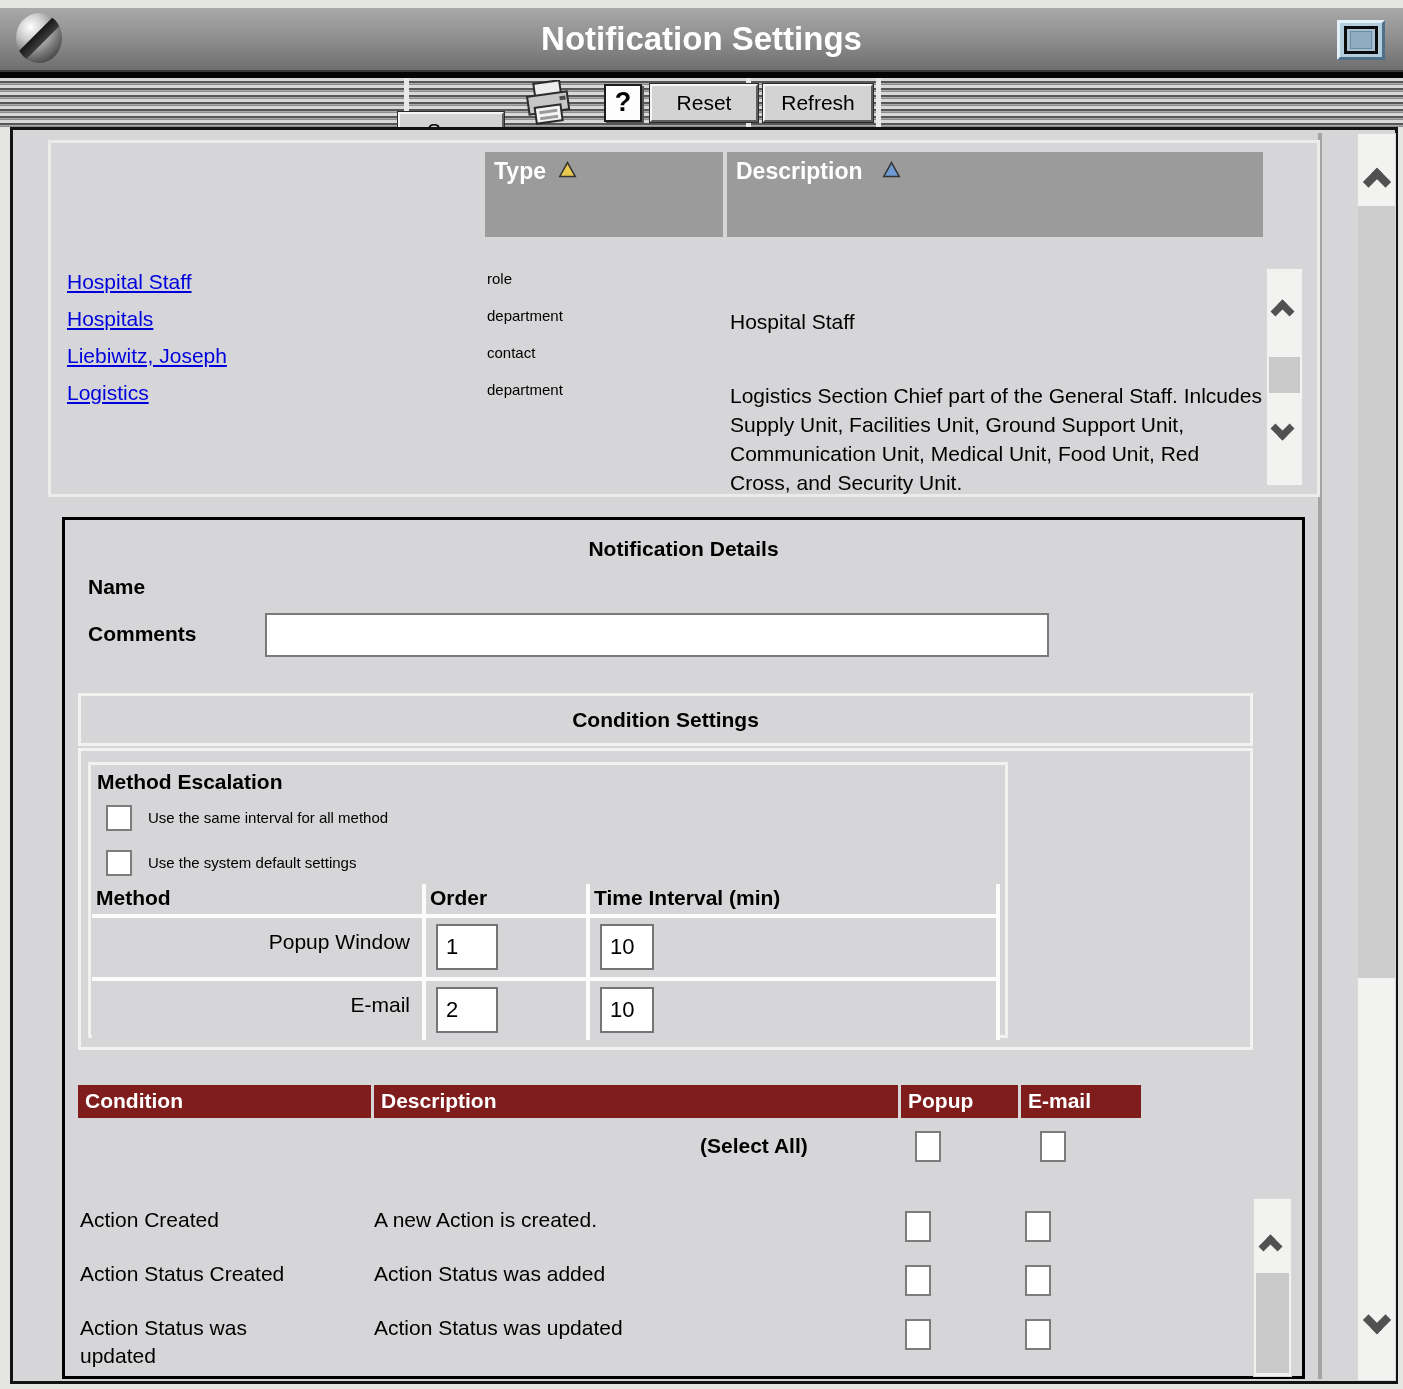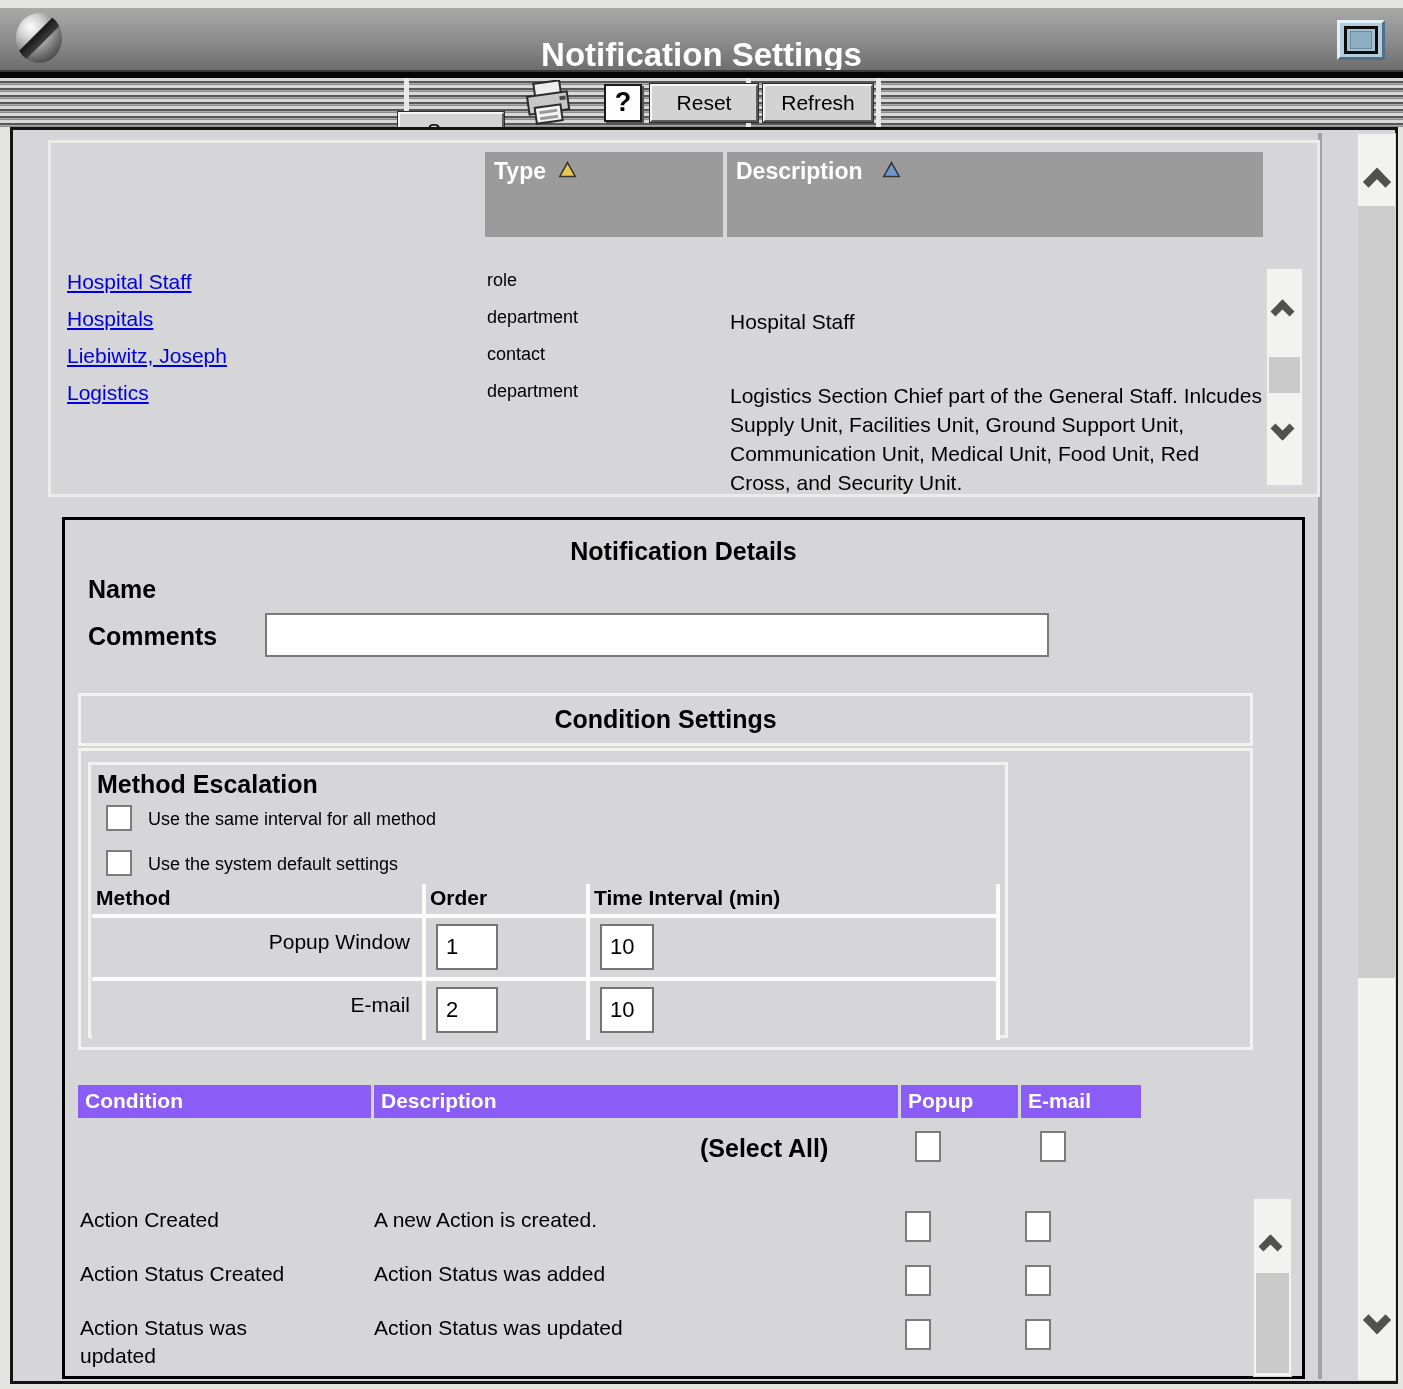--- a/index.html
+++ b/index.html
@@ -4,21 +4,21 @@
 <style>
   * { margin:0; padding:0; box-sizing:border-box; }
   html,body { background:#e3e3e1; }
   body { font-family:"Liberation Sans","DejaVu Sans",sans-serif; color:#000; }
   #page { position:relative; width:1403px; height:1389px; background:#e4e4e2; overflow:hidden; }
   .abs { position:absolute; }
 
   
   #titlebar { left:0; top:8px; width:1403px; height:62px;
     background:linear-gradient(#a9a9a9,#8b8b8b 55%,#6e6e6e); }
-  #title { width:100%; text-align:center; line-height:62px; font-size:33px; font-weight:bold; color:#fff;margin-top:16px; }
+  #title { width:100%; text-align:center; line-height:62px; font-size:33px; font-weight:bold; color:#fff; }
   #sphere { left:16px; top:5px; width:46px; height:50px; border-radius:50%; overflow:hidden;
     background:radial-gradient(circle at 32% 28%, #ffffff, #cccccc 28%, #777777 60%, #262626 95%); }
   #sphere::after { content:""; position:absolute; left:-20%; top:40%; width:140%; height:22%;
     background:linear-gradient(#161616,#3e3e3e); transform:rotate(-45deg); }
   #maxbtn { left:1337px; top:12px; width:48px; height:40px; background:#b3cddd;
     border:3px solid; border-color:#e2f0f8 #4e7088 #4e7088 #e2f0f8; }
   #maxbtn .inner1 { position:absolute; left:4px; top:3px; right:4px; bottom:3px; border:3px solid #0b0b0b; background:#a6c0d1; }
   #maxbtn .inner2 { position:absolute; left:3px; top:2px; right:3px; bottom:2px; background:#8fadc0; border:1px solid #6d8ba0; }
 
   #tsep { left:0; top:70px; width:1403px; height:8px; background:linear-gradient(#3a3a3a 0 2px,#050505 2px 8px); }
@@ -43,43 +43,43 @@
   .chev.up   { transform:rotate(135deg); }
   .chev.down { transform:rotate(-45deg); }
   .chev.small { width:17px; height:17px; border-width:0 0 7px 7px; }
 
   
   #recip-panel { left:48px; top:140px; width:1272px; height:357px; border:3px solid #ebebe9; }
   .hdr-cell { background:#9b9b9b; color:#fff; }
   .hdr-label { font-weight:bold; font-size:23px; color:#fff; }
   .cb { background:#fff; border:2px solid #7c7c7c; }
   .link { color:#0000dd; text-decoration:underline; font-size:21px; }
-  .cell-text { font-size:18px;text-align:center; }
+  .cell-text { font-size:15px;text-align:center; }
   .desc-text { font-size:21px; line-height:29px; }
 
   
   #details-panel { left:62px; top:517px; width:1243px; height:862px; border:3px solid #000; }
-  .bold21 { font-size:25px; font-weight:bold; }
+  .bold21 { font-size:21px; font-weight:bold; }
   #comments-input { left:265px; top:613px; width:784px; height:44px; background:#fff;
     border:2px solid #7a7a7a; font-size:21px; padding:0 8px; }
 
   
   .white-box { border:3px solid #f2f2f0; }
   #esc-title-box { left:78px; top:693px; width:1175px; height:53px; text-align:center; line-height:47px; }
   #esc-body-box { left:78px; top:748px; width:1175px; height:302px; }
   #method-box { left:88px; top:762px; width:920px; height:276px; }
   #method-table { left:92px; top:884px; width:908px; display:grid;
     grid-template-columns:330px 160px 406px; grid-template-rows:30px 59px 59px; gap:4px; background:#fbfbf9; }
   #method-table > div { background:#d6d6d8; }
   .mt-hdr { font-size:21px; font-weight:bold; padding:2px 0 0 4px; }
   .mt-method { font-size:21px; text-align:right; padding:12px 12px 0 0; }
   .num-input { background:#fff; border:2px solid #757575; font-size:22px; padding:0 0 0 8px; margin:6px 0 0 10px; }
 
   
-  .cond-hdr { top:1085px; height:33px; background:#8b5cf6; color:#fff; font-weight:bold; font-size:21px;
+  .cond-hdr { top:1085px; height:33px; background:#7f1d1d; color:#fff; font-weight:bold; font-size:21px;
     line-height:32px; padding-left:7px; }
   .cond-text { font-size:21px; line-height:28px; }
 </style>
 </head>
 <body>
 
 <div id="page">
 
   <div class="abs" id="titlebar">
     <div class="abs" id="sphere"></div>

